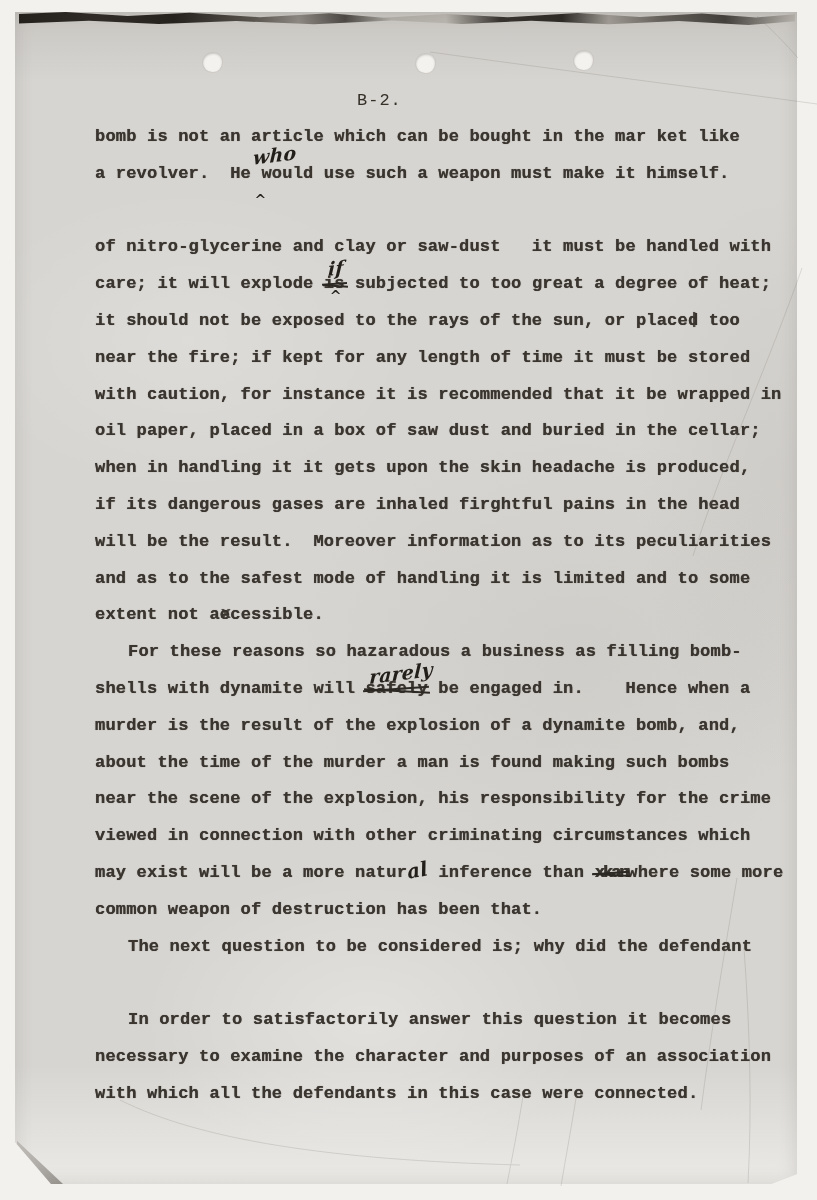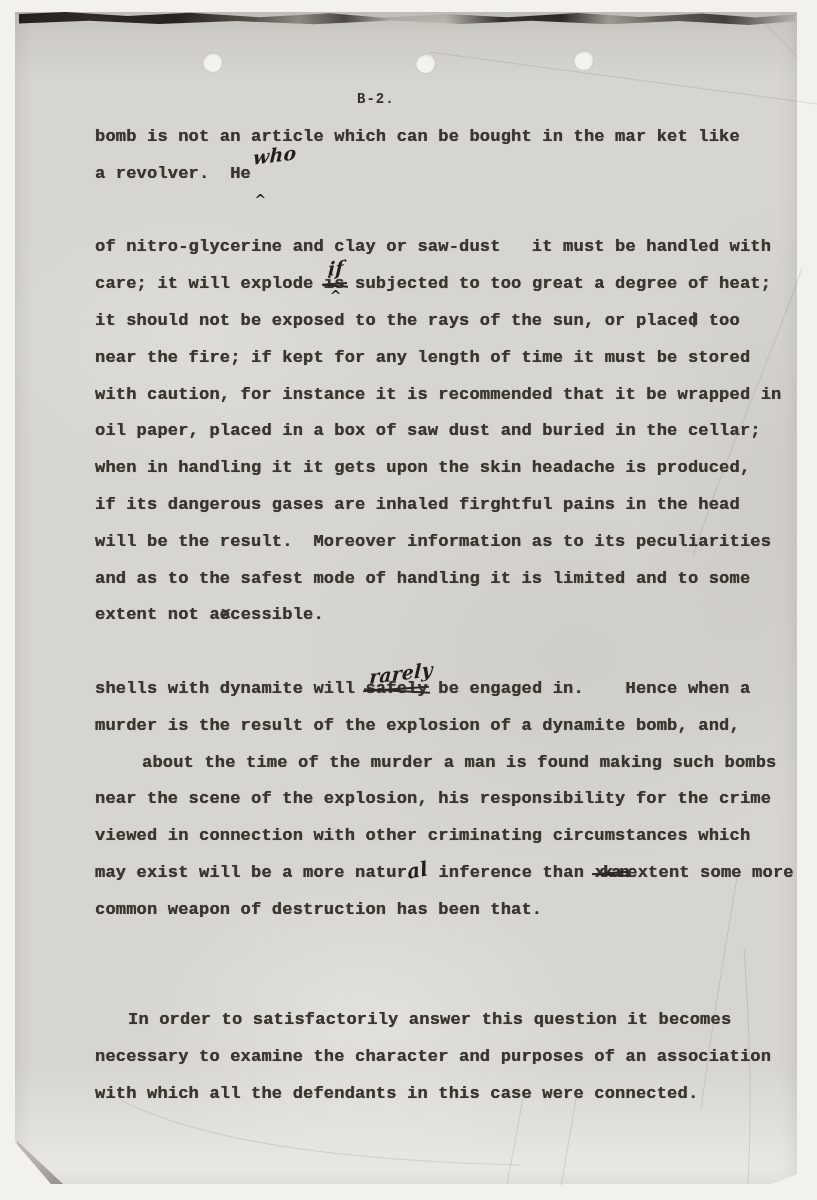--- a/index.html
+++ b/index.html
@@ -30,21 +30,21 @@
           57% 92%,48% 66%,38% 95%,28% 70%,18% 92%,9% 68%,0 88%);}
   
   .fold{position:absolute;left:2px;bottom:0;width:46px;height:46px;
         background:linear-gradient(135deg, rgba(125,119,111,.30), rgba(88,83,76,.55));
         clip-path:polygon(0 6%,100% 100%,0 100%);}
   
   .hole{position:absolute;width:19px;height:19px;border-radius:55% 45% 50% 52%;
         background:#f3f2ee;box-shadow:inset 0 1px 2px rgba(60,55,48,.22),0 0 0 1px rgba(70,64,56,.05);}
   
   .text-block{position:absolute;inset:0;}
-  .plabel{position:absolute;left:342px;top:79px;font-size:14px;font-weight:bold;
+  .plabel{position:absolute;left:342px;top:79px;font-size:17px;font-weight:normal;
         color:#353129;letter-spacing:1px;}
   .tline{position:absolute;white-space:pre;font-size:17px;font-weight:bold;color:#3a352f;
         letter-spacing:.2px;
         text-shadow:0 0 .7px rgba(48,42,36,.85), .5px .4px 0 rgba(48,42,36,.18);}
   .strike{position:relative;display:inline-block;}
   .strike::before{content:"";position:absolute;left:-2px;right:-2px;top:46%;height:2px;
         background:#2c2823;transform:rotate(-4deg);}
   .strike.heavy::after{content:"";position:absolute;left:-1px;right:-3px;top:58%;height:2px;
         background:#2c2823;transform:rotate(3deg);}
   .strike.tight{letter-spacing:-2px;text-shadow:.8px 0 0 #3a352f;}
@@ -70,39 +70,41 @@
 <div class="scan">
 
   <div class="page">
     <div class="top-edge"></div>
     <div class="fold"></div>
 
     <div class="plabel">B-2.</div>
 
     <div class="text-block">
         <div class="tline" style="top: 115px; left: 80px;"><span>bomb is not an article which can be bought in the mar ket like</span></div>
-        <div class="tline" style="top: 151.8px; left: 80px;"><span>a revolver.  He </span><span class="ins-anchor"><span class="ins-word">who</span><span class="caret">^</span></span></div>
+        <div class="tline" style="top: 151.8px; left: 80px;"><span>a revolver.  He </span><span class="ins-anchor"><span class="ins-word">who</span><span class="caret">^</span></span><span>would use such a weapon must make it himself.</span></div>
         <div class="tline" style="top: 225.4px; left: 80px;"><span>of nitro-glycerine and clay or saw-dust   it must be handled with</span></div>
         <div class="tline" style="top: 262.2px; left: 80px;"><span>care; it will explode </span><span class="fix"><span class="strike heavy">is</span><span class="ins-word">if</span><span class="caret">^</span></span><span> subjected to too great a degree of heat;</span></div>
         <div class="tline" style="top: 299px; left: 80px;"><span>it should not be exposed to the rays of the sun, or place</span><span class="over">d<span class="o">|</span></span><span> too</span></div>
         <div class="tline" style="top: 335.8px; left: 80px;"><span>near the fire; if kept for any length of time it must be stored</span></div>
         <div class="tline" style="top: 372.6px; left: 80px;"><span>with caution, for instance it is recommended that it be wrapped in</span></div>
         <div class="tline" style="top: 409.4px; left: 80px;"><span>oil paper, placed in a box of saw dust and buried in the cellar;</span></div>
         <div class="tline" style="top: 446.2px; left: 80px;"><span>when in handling it it gets upon the skin headache is produced,</span></div>
         <div class="tline" style="top: 483px; left: 80px;"><span>if its dangerous gases are inhaled firghtful pains in the head</span></div>
         <div class="tline" style="top: 519.8px; left: 80px;"><span>will be the result.  Moreover information as to its peculiarities</span></div>
         <div class="tline" style="top: 556.6px; left: 80px;"><span>and as to the safest mode of handling it is limited and to some</span></div>
         <div class="tline" style="top: 593.4px; left: 80px;"><span>extent not a</span><span class="over">e<span class="o">x</span></span><span>cessible.</span></div>
+        <div class="tline" style="top: 630.2px; left: 113px;"><span>For these reasons so hazaradous a business as filling bomb-</span></div>
         <div class="tline" style="top: 667px; left: 80px;"><span>shells with dynamite will </span><span class="fix"><span class="strike heavy">safely</span><span class="ins-word">rarely</span></span><span> be engaged in.    Hence when a</span></div>
         <div class="tline" style="top: 703.8px; left: 80px;"><span>murder is the result of the explosion of a dynamite bomb, and,</span></div>
-        <div class="tline" style="top: 740.6px; left: 80px; margin-left: 47px;"><span>about the time of the murder a man is found making such bombs</span></div>
+        <div class="tline" style="top: 740.6px; left: 80px;"><span>about the time of the murder a man is found making such bombs</span></div>
         <div class="tline" style="top: 777.4px; left: 80px;"><span>near the scene of the explosion, his responsibility for the crime</span></div>
         <div class="tline" style="top: 814.2px; left: 80px;"><span>viewed in connection with other criminating circumstances which</span></div>
-        <div class="tline" style="top: 851px; left: 80px;"><span>may exist will be a more natur</span><span class="pen">al</span><span> inference than </span><span class="fix"><span class="strike heavy tight">xkan</span></span><span>extent some more</span></div>
+        <div class="tline" style="top: 851px; left: 80px;"><span>may exist will be a more natur</span><span class="pen">al</span><span> inference than </span><span class="fix"><span class="strike heavy tight">xkan</span></span><span>where some more</span></div>
         <div class="tline" style="top: 887.8px; left: 80px;"><span>common weapon of destruction has been that.</span></div>
+        <div class="tline" style="top: 924.6px; left: 113px;"><span>The next question to be considered is; why did the defendant</span></div>
         <div class="tline" style="top: 998.2px; left: 113px;"><span>In order to satisfactorily answer this question it becomes</span></div>
         <div class="tline" style="top: 1035px; left: 80px;"><span>necessary to examine the character and purposes of an association</span></div>
         <div class="tline" style="top: 1071.8px; left: 80px;"><span>with which all the defendants in this case were connected.</span></div>
       </div>
   </div>
 
   <div id="holes">
       <div class="hole" style="left: 203px; top: 53px;"></div>
       <div class="hole" style="left: 416px; top: 54px;"></div>
       <div class="hole" style="left: 574px; top: 51px;"></div>

